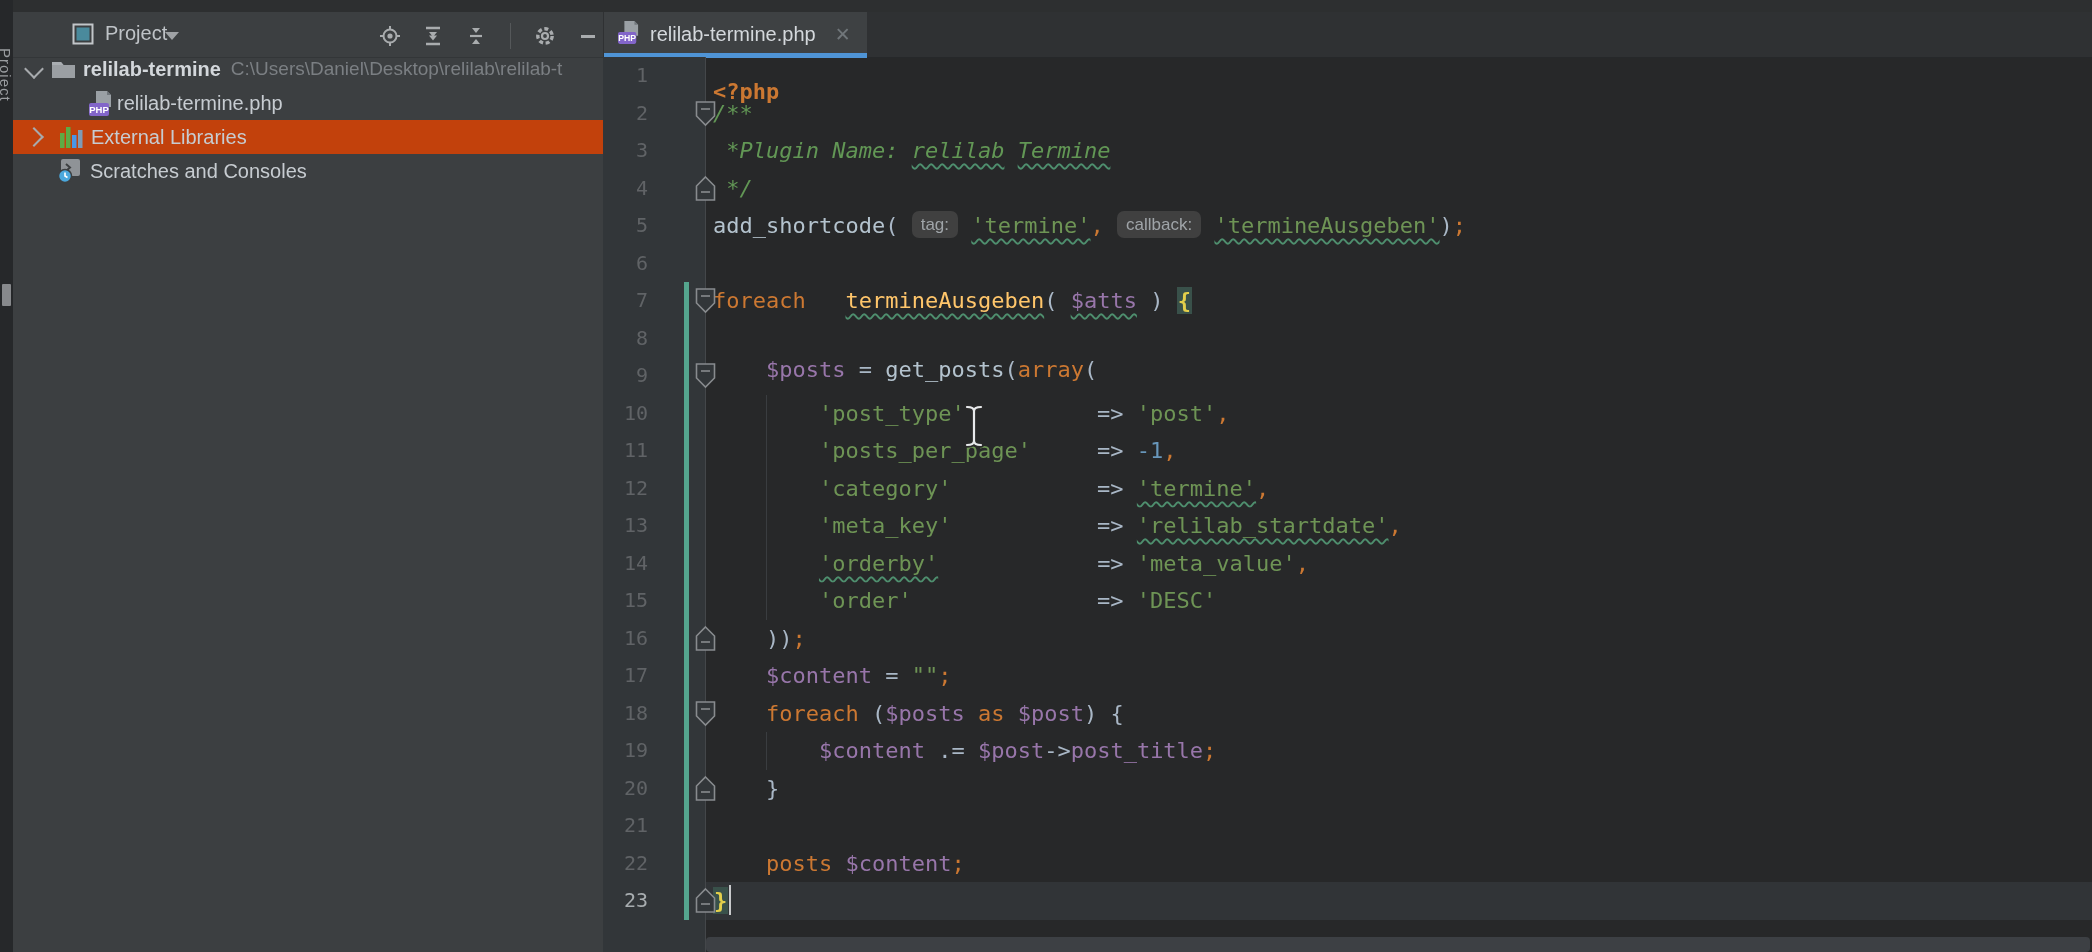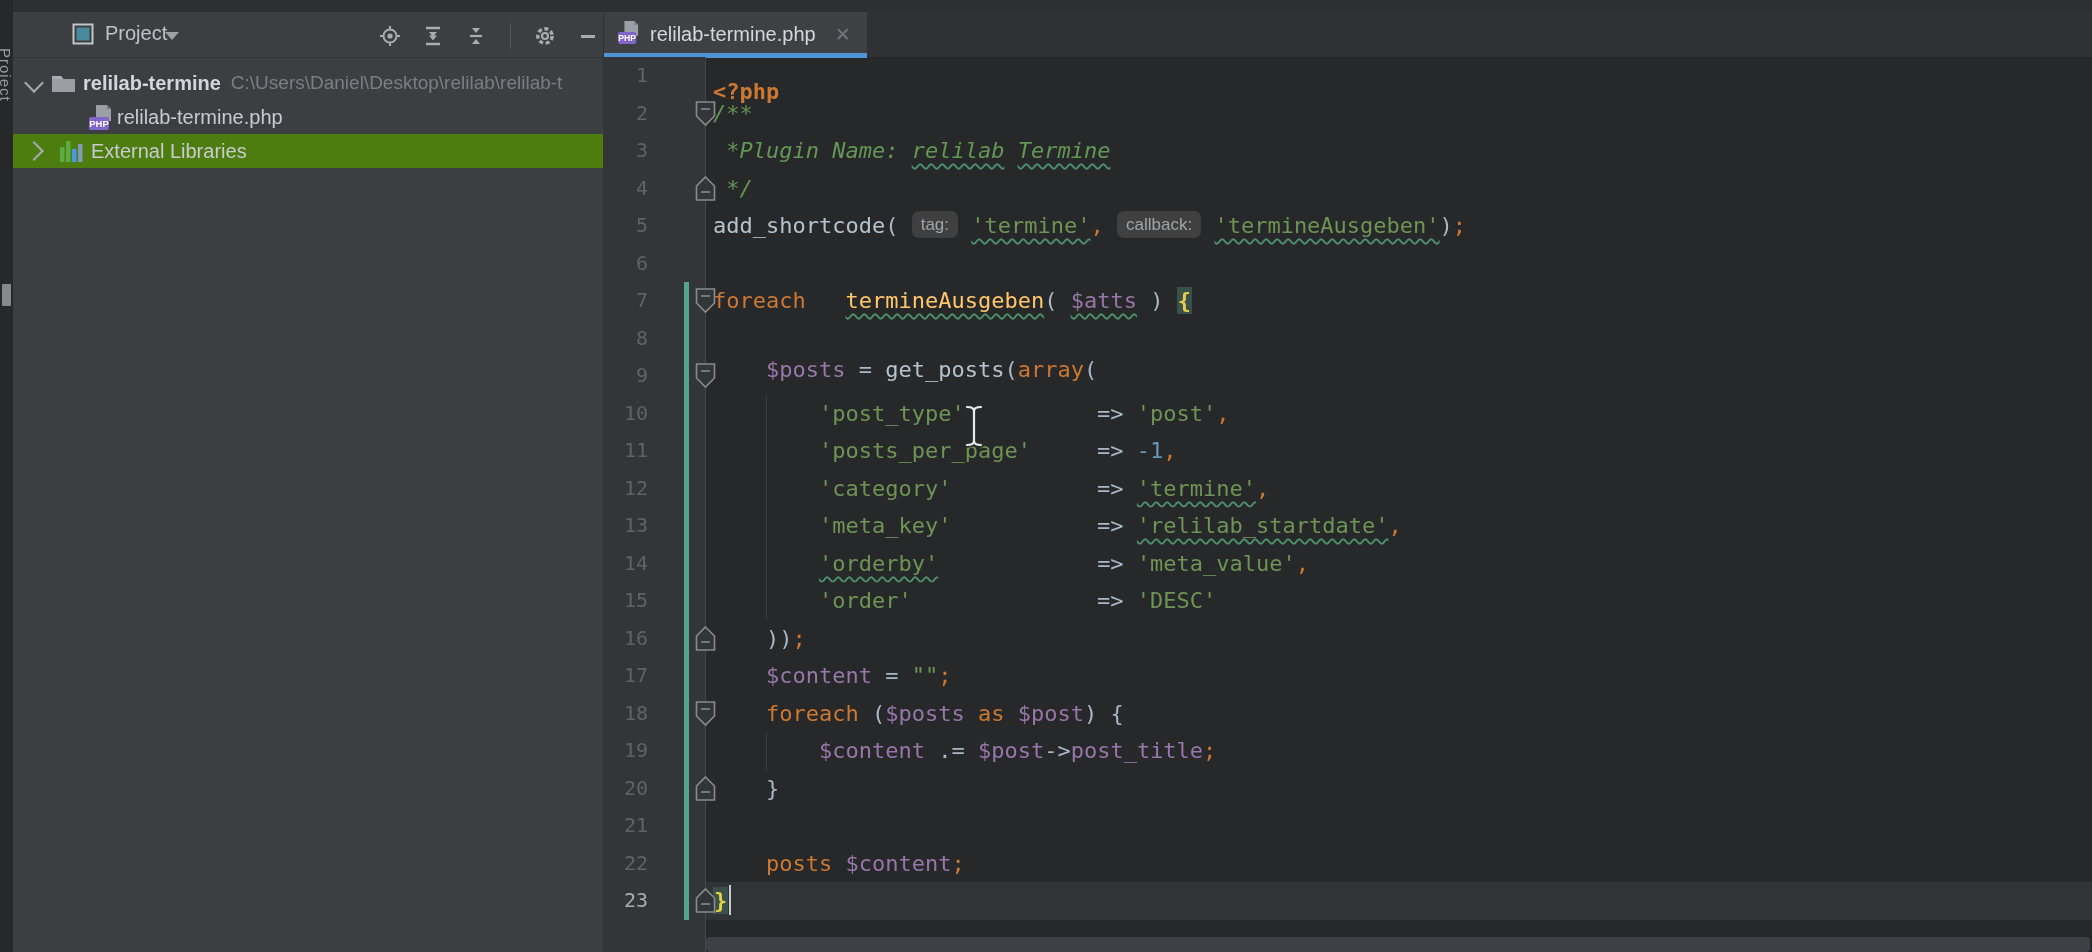--- a/index.html
+++ b/index.html
@@ -19,23 +19,23 @@
   }
   .stripe-mini-icon{position:absolute;left:2px;top:284px;width:9px;height:22px;background:#87898c;border-radius:1px;}
   
   .project-panel{position:absolute;left:13px;top:12px;width:590px;height:940px;background:#3c3f41;border-right:1px solid #2a2c2e;}
   .panel-header{position:relative;height:45px;border-bottom:1px solid #333638;}
   .win-icon{position:absolute;left:59px;top:11px;}
   .panel-title{position:absolute;left:92px;top:10px;color:#bfc3c7;font-size:20px;}
   .hdr-caret{position:absolute;left:152px;top:20px;width:0;height:0;border-left:7px solid transparent;border-right:7px solid transparent;border-top:8px solid #9fa2a5;}
   .hdr-icons{position:absolute;left:366px;top:11px;display:flex;align-items:center;gap:21px;}
   .hdr-sep{width:1px;height:26px;background:#55585a;margin:0 2px;}
-  .tree{position:absolute;left:0;top:54px;right:0;text-align:right;}
+  .tree{position:absolute;left:0;top:40px;right:0;text-align:right;}
   .tree-row{position:relative;height:34px;white-space:nowrap;overflow:hidden;color:#c7ccd1;font-size:20px;}
-  .tree-row.selected{background:#4d7c0f;padding-left:44px;}
+  .tree-row.selected{background:#c2410c;padding-left:44px;}
   .tr-abs{position:absolute;top:0;height:34px;display:flex;align-items:center;}
   .tree-name-bold{font-weight:bold;color:#d3d7db;}
   .tree-path{color:#7b7f83;margin-left:10px;font-size:19px;}
   .chev{display:inline-block;width:12px;height:12px;border-right:2.5px solid #a7aaad;border-bottom:2.5px solid #a7aaad;}
   .chev.down{transform:rotate(45deg);}
   .chev.right{transform:rotate(-45deg);}
   
   .editor{position:absolute;left:603px;top:12px;width:1489px;height:940px;background:#272829;}
   .tabstrip{position:absolute;left:0;top:0;width:100%;height:45px;background:#2f3133;border-bottom:1px solid #26282a;}
   .tab{position:absolute;left:1px;top:0;height:45px;background:#3e4143;display:flex;align-items:center;padding:0 16px 0 14px;gap:11px;}
@@ -173,20 +173,31 @@
           </span>
         <span class="tr-abs" style="left:46px">
           <svg width="26" height="24" viewBox="0 0 26 24">
             <rect x="1" y="8" width="4.5" height="15" fill="#5dab44"></rect>
             <rect x="7" y="2" width="4.5" height="21" fill="#5dab44"></rect>
             <rect x="13" y="10" width="4.5" height="13" fill="#4a97e8"></rect>
             <rect x="19" y="5" width="4.5" height="18" fill="#7f9bb5"></rect>
           </svg>
         </span>
         <span class="tr-abs" style="left:78px">External Libraries</span>
+      </div>
+      <div class="tree-row">
+        <span class="tr-abs" style="left:44px">
+          <svg width="26" height="26" viewBox="0 0 26 26">
+            <rect x="4" y="1" width="19" height="17" rx="2" fill="#8f9397"></rect>
+            <path d="M9 6l4 3.5L9 13" fill="none" stroke="#3c3f41" stroke-width="2"></path>
+            <circle cx="8" cy="18" r="6.5" fill="#4ba8dd" stroke="#3c3f41" stroke-width="1.5"></circle>
+            <path d="M8 14.5V18l2.5 1.5" stroke="#ffffff" stroke-width="1.6" fill="none"></path>
+          </svg>
+        </span>
+        <span class="tr-abs" style="left:77px">Scratches and Consoles</span>
       </div>
     </div>
   </div>
 
   <div class="editor">
     <div class="tabstrip">
       <div class="tab">
         <span>
           <svg width="21" height="25" viewBox="0 0 23 27">
             <path d="M7 1h11l4 4v12H7z" fill="#9aa0a5"></path>

